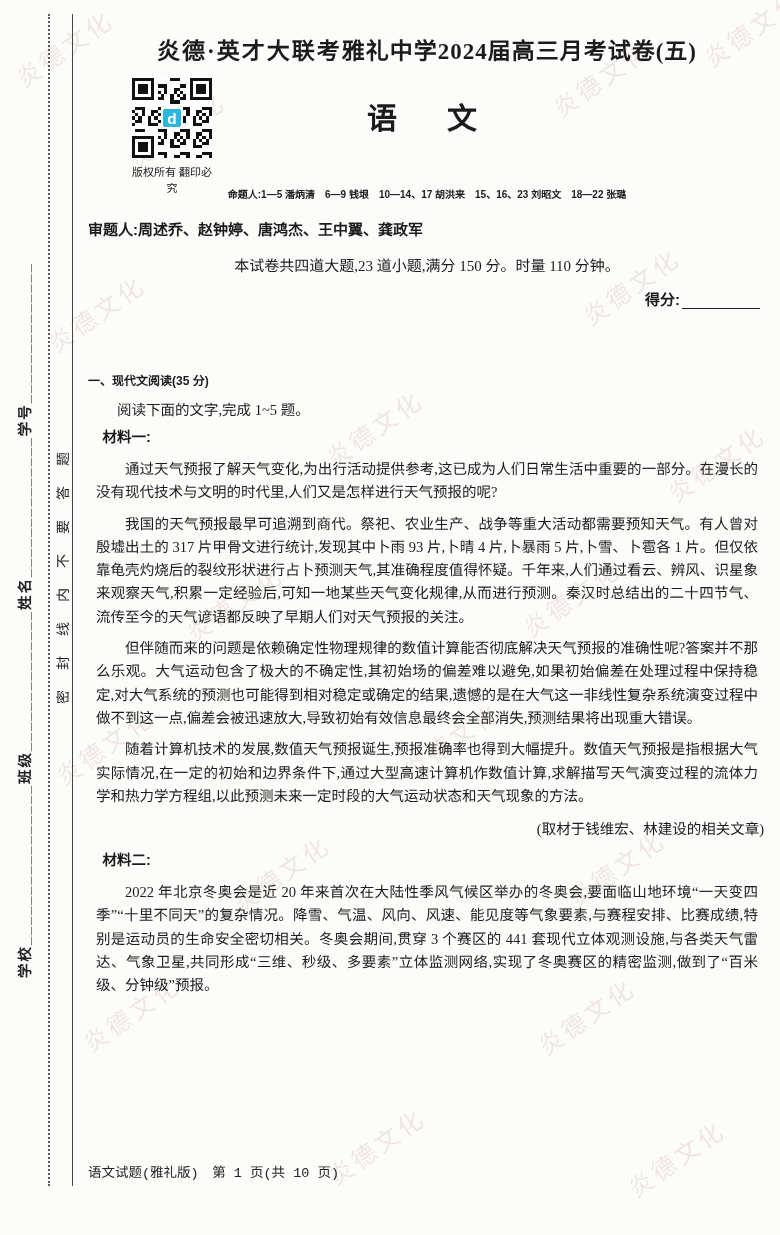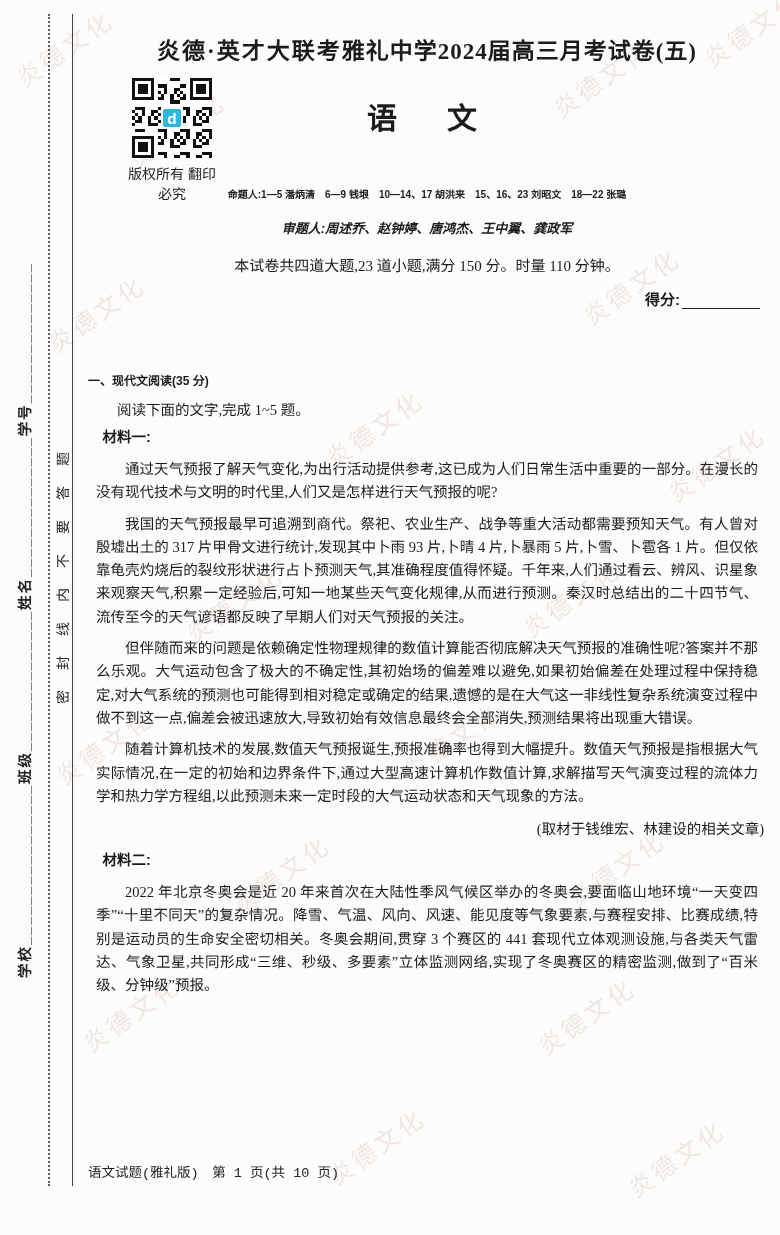--- a/index.html
+++ b/index.html
@@ -28,28 +28,28 @@
     transform:rotate(-90deg);transform-origin:0 0;
     font-size:14px;letter-spacing:20px;white-space:nowrap;color:#222;
     font-family:"Liberation Sans",sans-serif;
   }
   
   .main{position:absolute;left:88px;top:0;width:678px;}
   .title{position:absolute;top:20px;width:100%;text-align:center;
     font-size:23px;font-weight:bold;letter-spacing:1px;margin-top:12px;}
   .title .brand{font-weight:900;letter-spacing:2px;}
   .qr-block{position:absolute;left:40px;top:78px;width:88px;text-align:center;}
-  .qr-caption{font-size:14px;margin-top:1px;color:#222;font-family:"Liberation Sans",sans-serif;}
+  .qr-caption{font-size:11px;margin-top:1px;color:#222;font-family:"Liberation Sans",sans-serif;}
   .subject{position:absolute;top:94px;width:100%;text-align:center;
     font-size:30px;font-weight:bold;letter-spacing:10px;
     font-family:"Liberation Sans",sans-serif;}
   .setters{position:absolute;top:186px;width:100%;text-align:center;
     font-size:10px;font-weight:bold;font-family:"Liberation Sans",sans-serif;}
-  .reviewers{position:absolute;top:218px;width:100%;text-align:center;
-    font-size:13px;font-weight:bold;font-family:"Liberation Sans",sans-serif;font-style:italic;}
+  .reviewers{position:absolute;top:218px;width:100%;text-align:left;
+    font-size:15px;font-weight:bold;font-family:"Liberation Sans",sans-serif;}
   .exam-info{position:absolute;top:254px;width:100%;text-align:center;font-size:15px;}
   .score{position:absolute;top:288px;right:6px;font-size:15px;font-weight:bold;
     font-family:"Liberation Sans",sans-serif;}
   .score-line{display:inline-block;width:78px;height:14px;border-bottom:1.3px solid #222;
     vertical-align:bottom;margin-left:2px;}
   
   .body-flow{position:absolute;top:318px;left:0;width:678px;
     font-size:14.5px;line-height:23.3px;text-align:justify;}
   .sec-heading{line-height:30px;font-size:12px;font-weight:bold;
     font-family:"Liberation Sans",sans-serif;text-align:left;margin-top:48px;}

